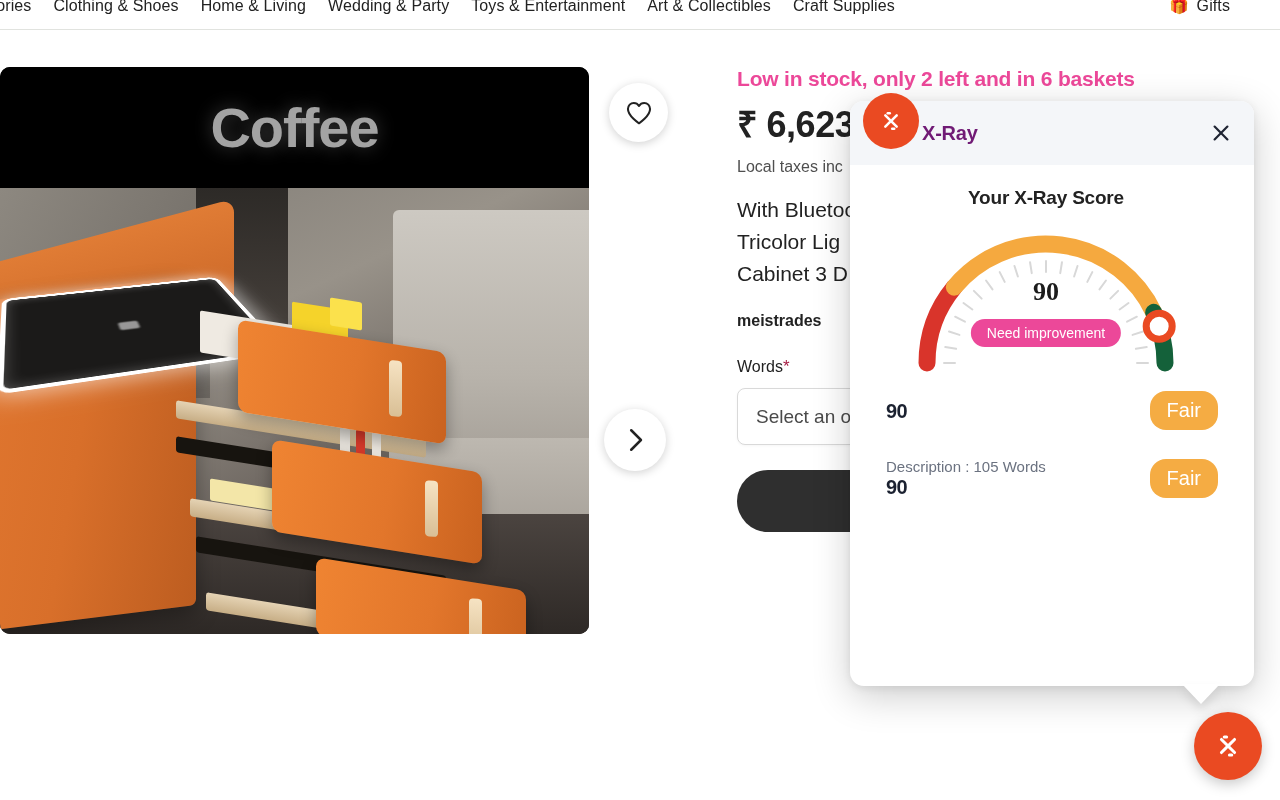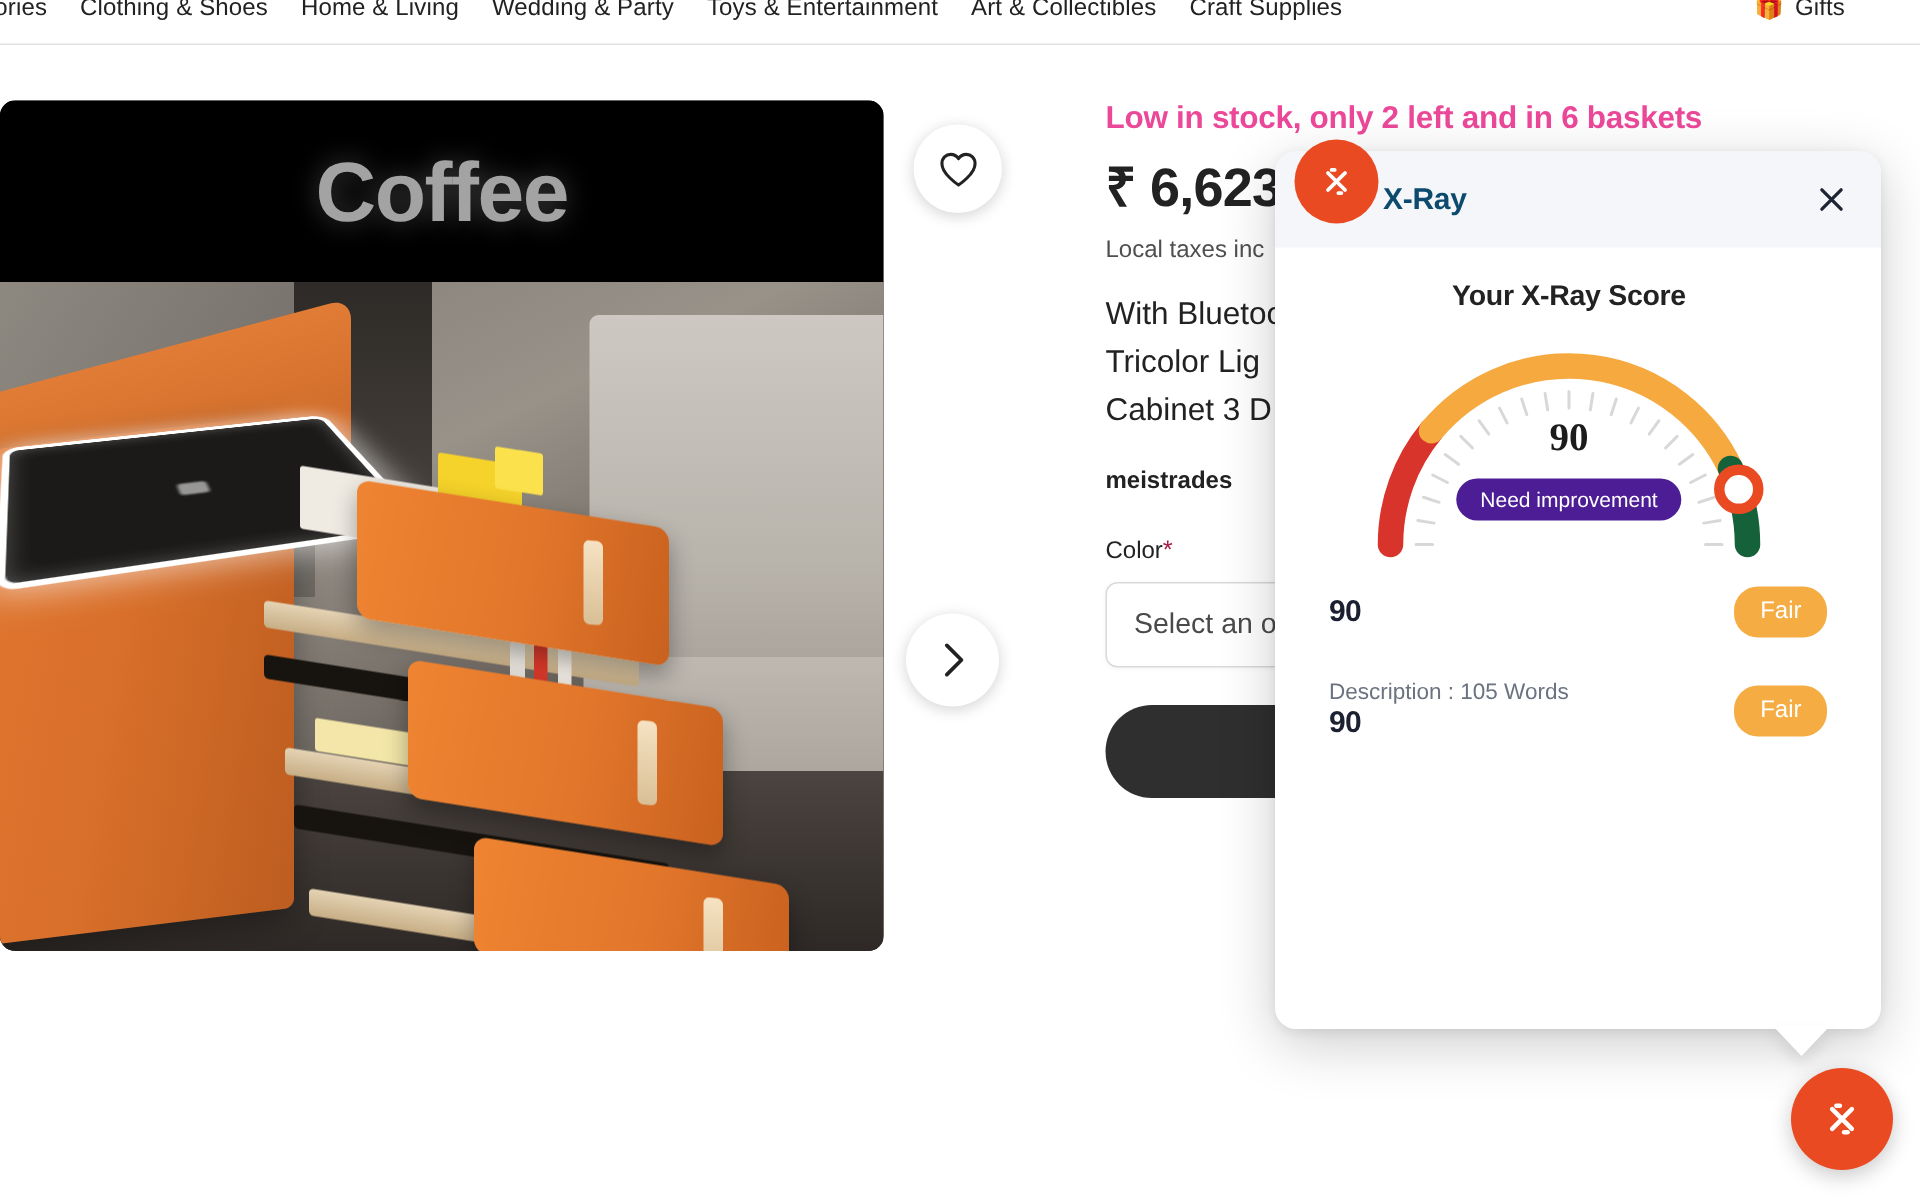--- a/index.html
+++ b/index.html
@@ -187,47 +187,47 @@
     height: 64px; background: #f4f6f9;
     border-radius: 14px 14px 0 0;
     display: flex; align-items: center; padding: 0 20px 0 72px;
     position: relative;
   }
   .xray-logo {
     position: absolute; left: 13px; top: -8px;
     width: 56px; height: 56px; border-radius: 50%;
     background: #ea4a22; display: flex; align-items: center; justify-content: center;
   }
-  .xray-title { font-size: 20px; font-weight: bold; color: #0c4a6e; letter-spacing: -.2px; }
+  .xray-title { font-size: 20px; font-weight: bold; color: #701a75; letter-spacing: -.2px; }
   .xray-close {
     margin-left: auto; width: 26px; height: 26px; cursor: pointer;
     display: flex; align-items: center; justify-content: center;
   }
   .xray-body { padding: 22px 36px 0 24px; }
   .score-title {
     text-align: center; font-size: 19px; font-weight: bold; color: #222; letter-spacing: -.2px;
   }
   .gauge-wrap { position: relative; width: 292px; height: 150px; margin: 14px auto 0 auto; }
   .gauge-value {
     position: absolute; left: 0; right: 0; top: 54px; text-align: center;
     font-family: "Liberation Serif", serif; font-size: 26px; font-weight: bold; color: #1c1c1c;
   }
   .gauge-badge {
     position: absolute; left: 50%; transform: translateX(-50%); top: 96px;
-    background: #4c1d95; color: #ffffff; border-radius: 14px;
+    background: #ec4899; color: #ffffff; border-radius: 14px;
     padding: 6px 16px; font-size: 14px; white-space: nowrap;
   }
   .rows { padding: 18px 36px 0 36px; }
   .row { display: flex; align-items: center; margin-bottom: 28px; }
   .row-left { flex: 1; }
   .row-label { font-size: 15px; color: #6b7280; }
   .row-score { font-size: 20px; font-weight: bold; color: #1b2130; margin-top: 1px; letter-spacing: -.5px; }
   .row-pill {
     background: #f5ac43; color: #ffffff; border-radius: 16px;
-    padding: 8px 17px; font-size: 16px;
+    padding: 8px 17px; font-size: 20px;
   }
   .optimize-wrap { text-align: center; margin-top: -6px; }
   .optimize-btn {
     background: #ea4a22; color: #fff; border: none; cursor: pointer;
     border-radius: 32px; padding: 19px 30px;
     font-size: 19px; font-weight: bold; letter-spacing: -.2px;
   }
   .xray-tail {
     position: absolute; right: 34px; bottom: -18px;
     width: 0; height: 0;
@@ -327,21 +327,21 @@
 
   <div class="info">
     <div class="stock">Low in stock, only 2 left and in 6 baskets</div>
     <div class="price">₹ 6,623</div>
     <div class="taxes">Local taxes inc</div>
     <div class="desc" style="white-space:pre-line">With Bluetoo
 Tricolor Lig
 Cabinet 3 D</div>
     <div class="shop">meistrades</div>
     <div class="field-label">
-      <span>Color</span><span class="req">*</span>
+      <span>Words</span><span class="req">*</span>
     </div>
     <div class="select-box">
       <span>Select an o</span>
     </div>
     <button class="cart-btn"></button>
     <div class="ghost-line"></div>
   </div>
 
   <div class="xray-panel">
     <div class="xray-head">

